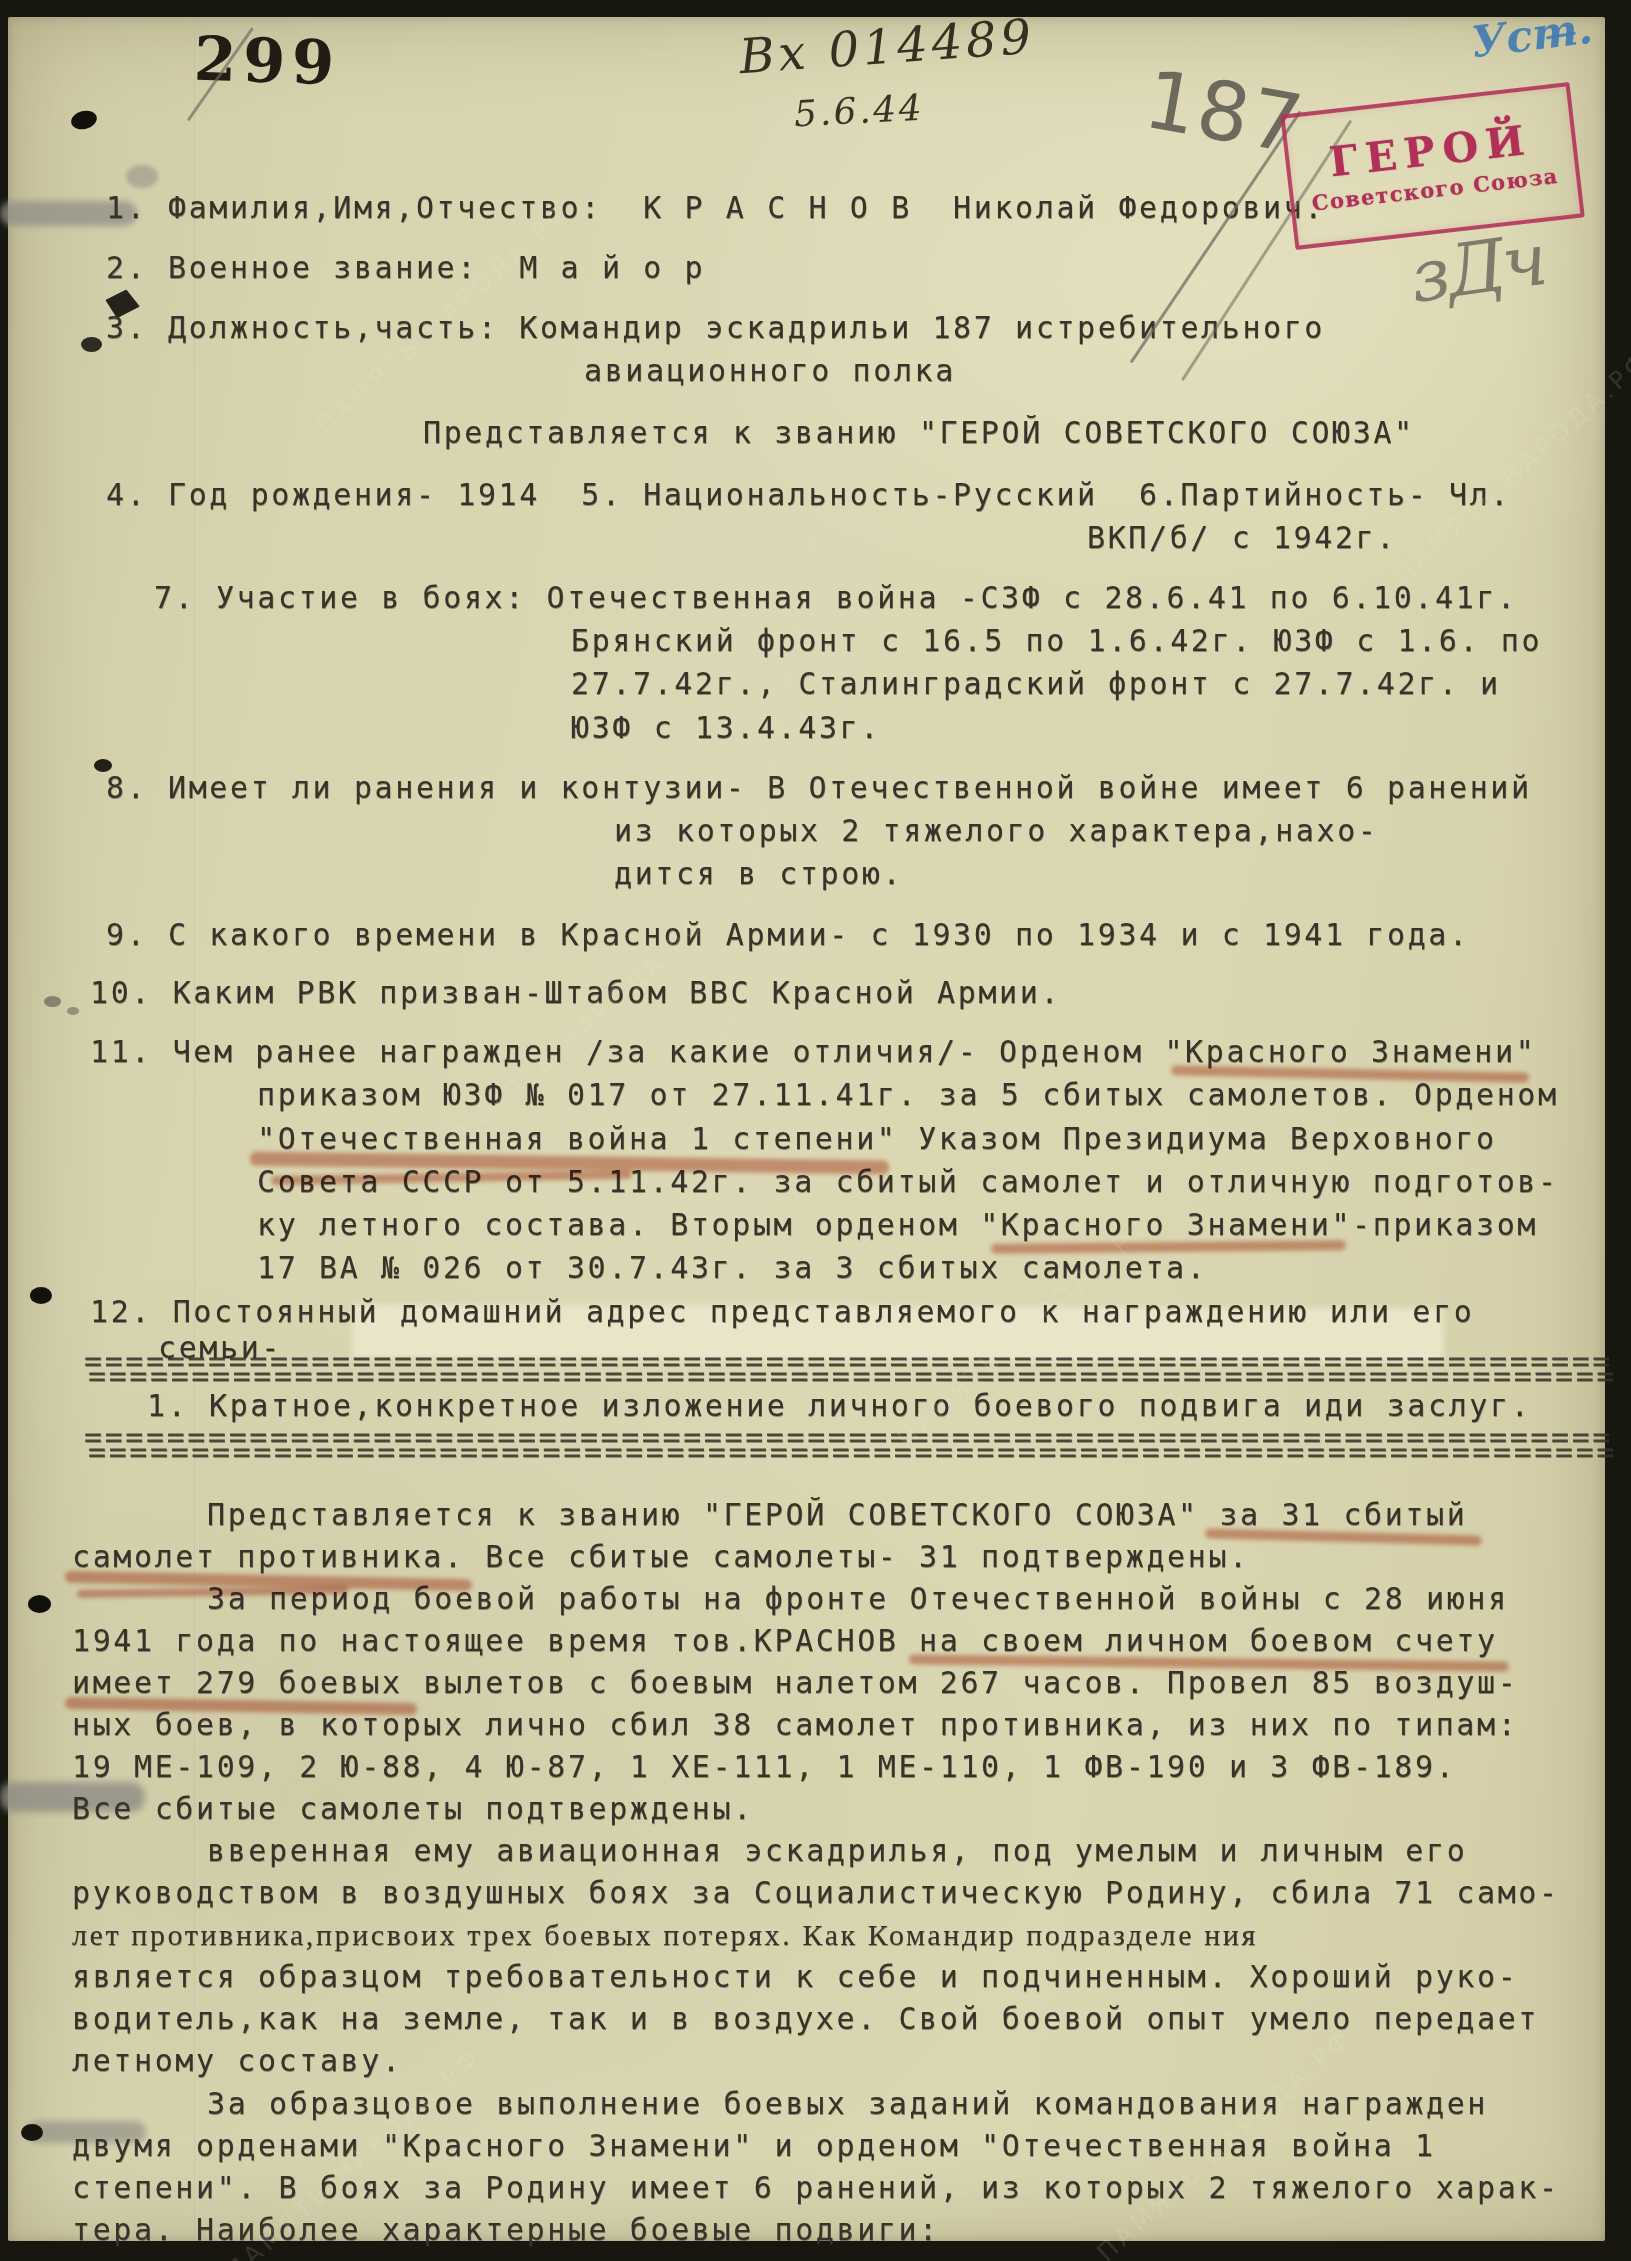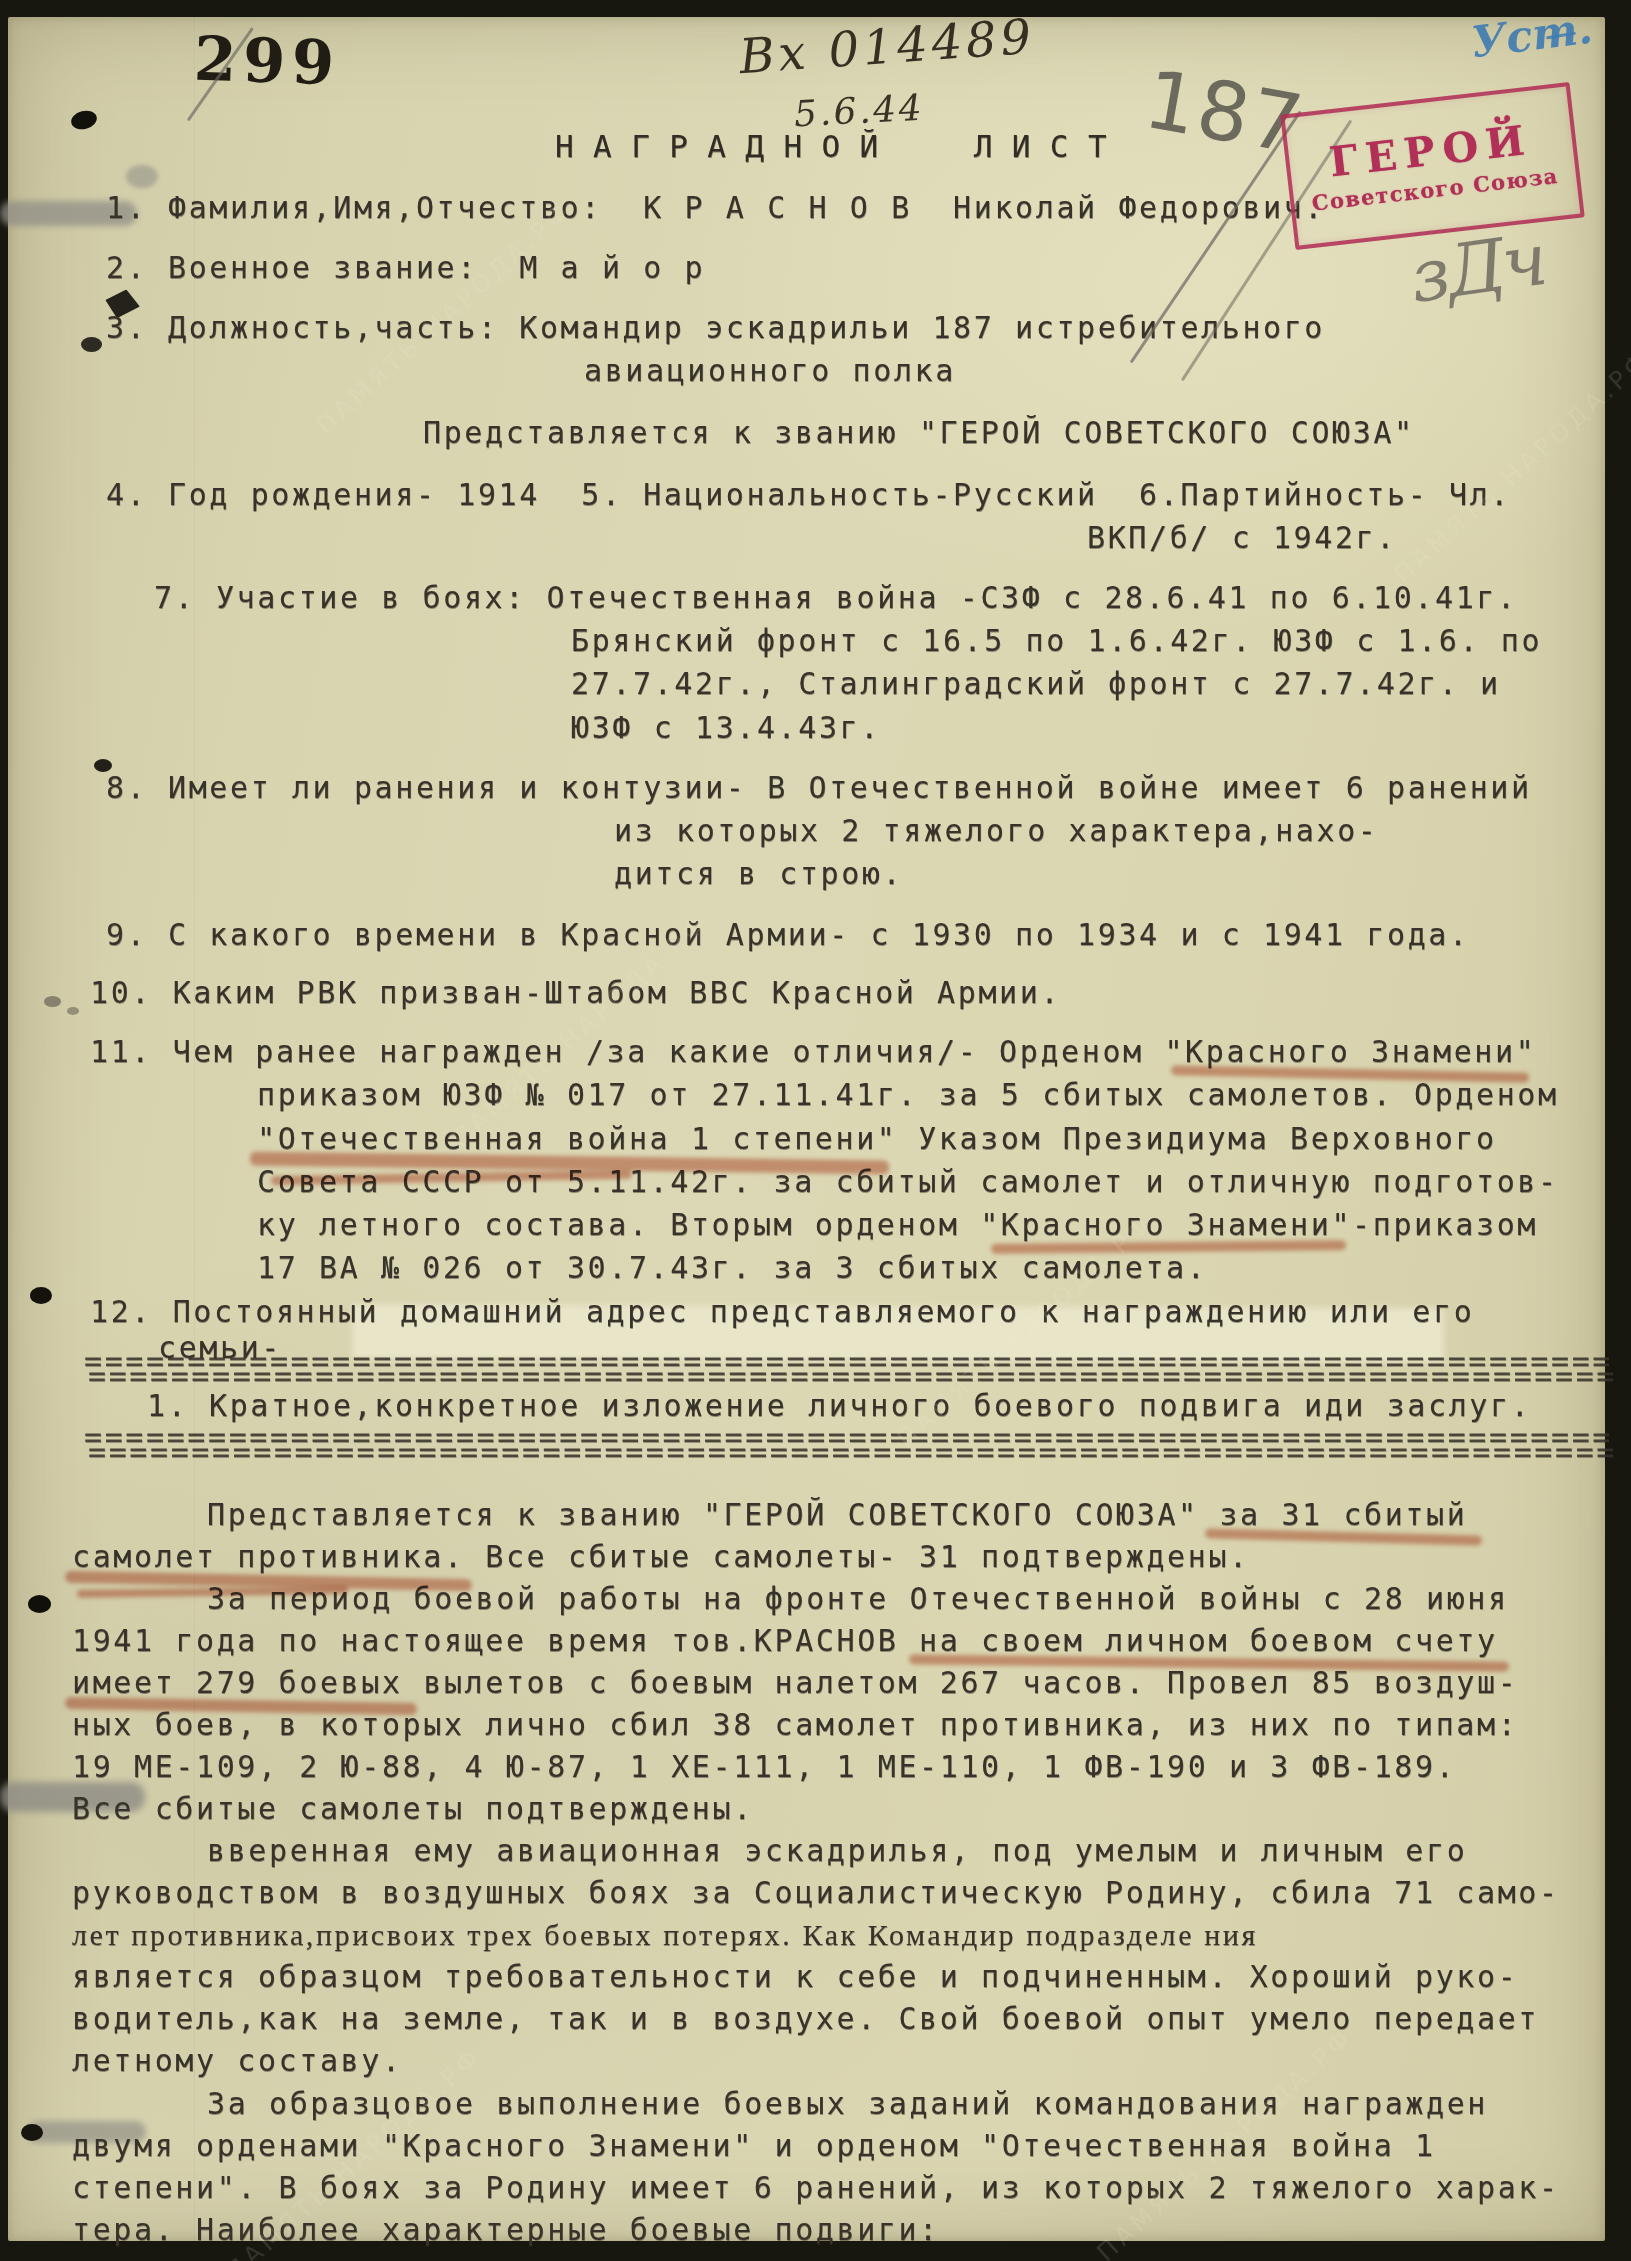--- a/index.html
+++ b/index.html
@@ -155,21 +155,20 @@
       <div class="underline" style="left: 250px; top: 1156px; width: 639px; height: 14px; transform: rotate(0.8deg);"></div>
       <div class="underline" style="left: 271px; top: 1173px; width: 361px; height: 9px; transform: rotate(-1deg);"></div>
       <div class="underline" style="left: 991px; top: 1242px; width: 355px; height: 10.3px; transform: rotate(-0.6deg);"></div>
       <div class="underline" style="left: 1205px; top: 1532px; width: 277px; height: 10.3px; transform: rotate(1.5deg);"></div>
       <div class="underline" style="left: 65px; top: 1575px; width: 407px; height: 11.6px; transform: rotate(1.2deg);"></div>
       <div class="underline" style="left: 77px; top: 1588px; width: 271px; height: 7.7px; transform: rotate(-0.8deg);"></div>
       <div class="underline" style="left: 909px; top: 1658px; width: 600px; height: 10.3px; transform: rotate(0.7deg);"></div>
       <div class="underline" style="left: 65px; top: 1700px; width: 352px; height: 11.6px; transform: rotate(1deg);"></div>
     </div>
 
-  <div class="title">НАГРАДНОЙ  ЛИСТ</div>
 
   <div class="hw hw-299">299</div>
   <div class="pencil pC"></div>
   <div class="hw hw-in">Вх 014489</div>
   <div class="hw hw-date">5.6.44</div>
   <div class="hw hw-ust">Уст.</div>
   <div class="ust-dash"></div>
   <div class="hw hw-187">187</div>
   <div class="pencil pA"></div>
   <div class="pencil pB"></div>

